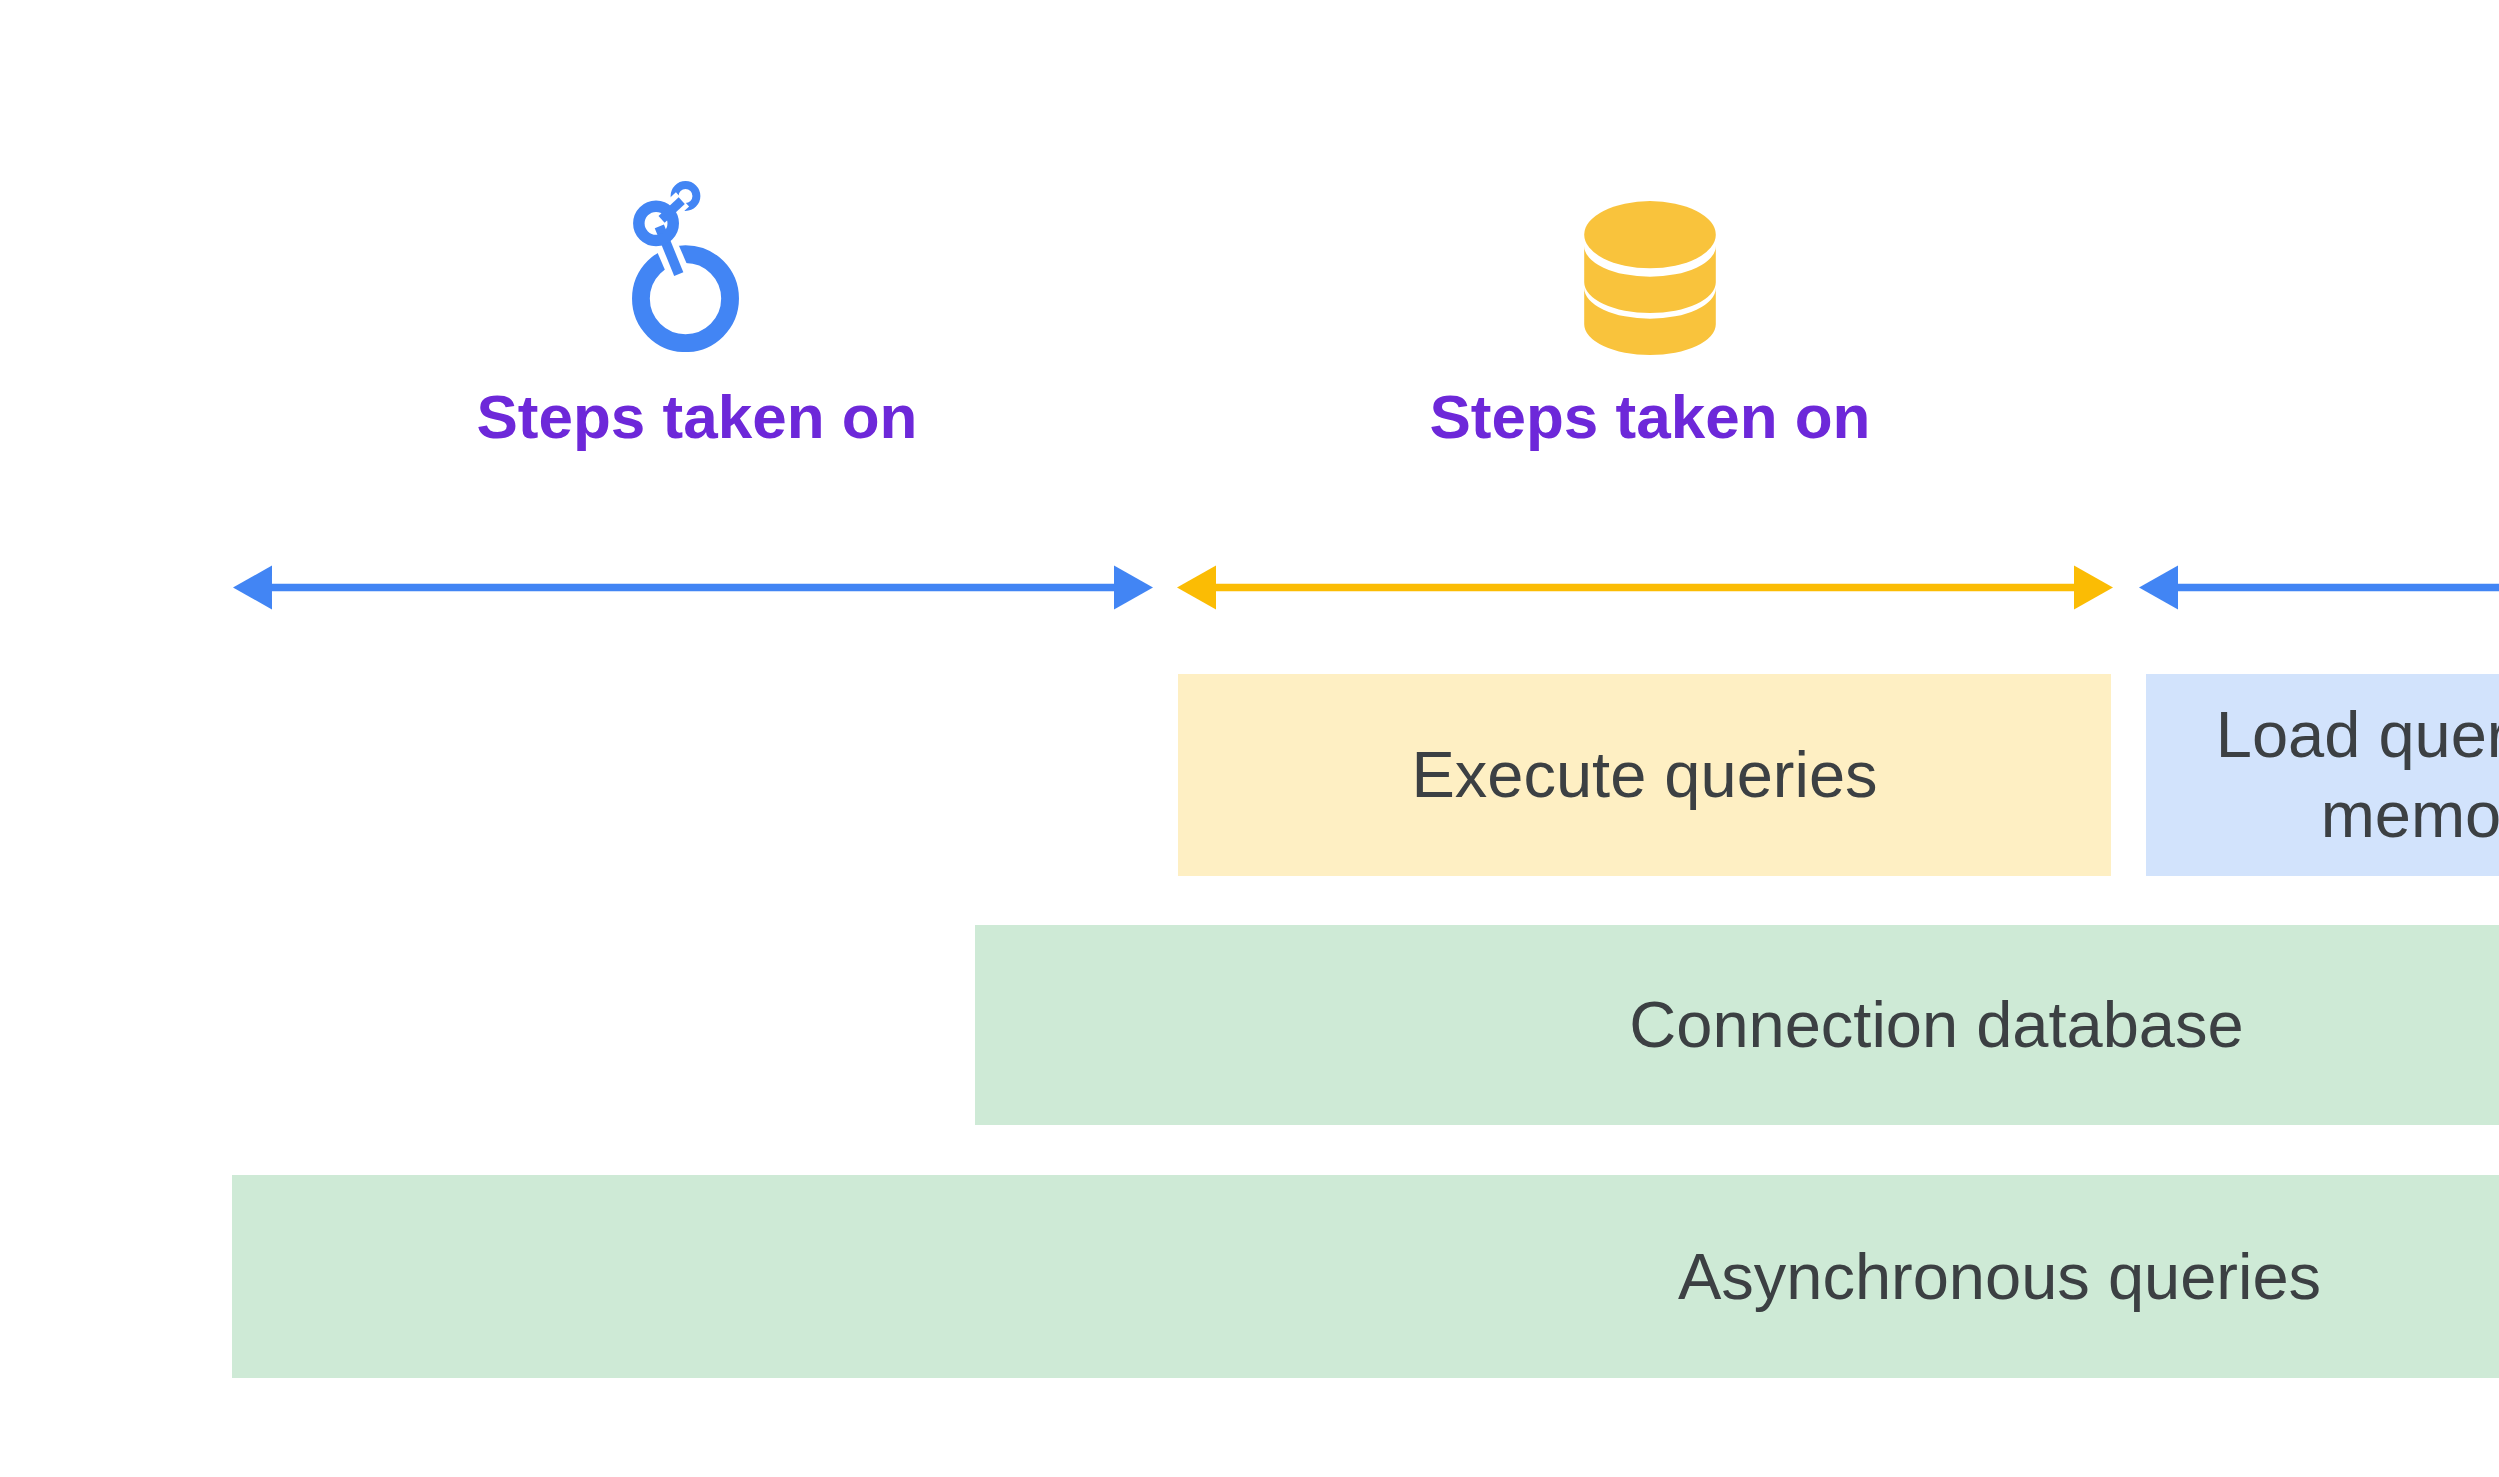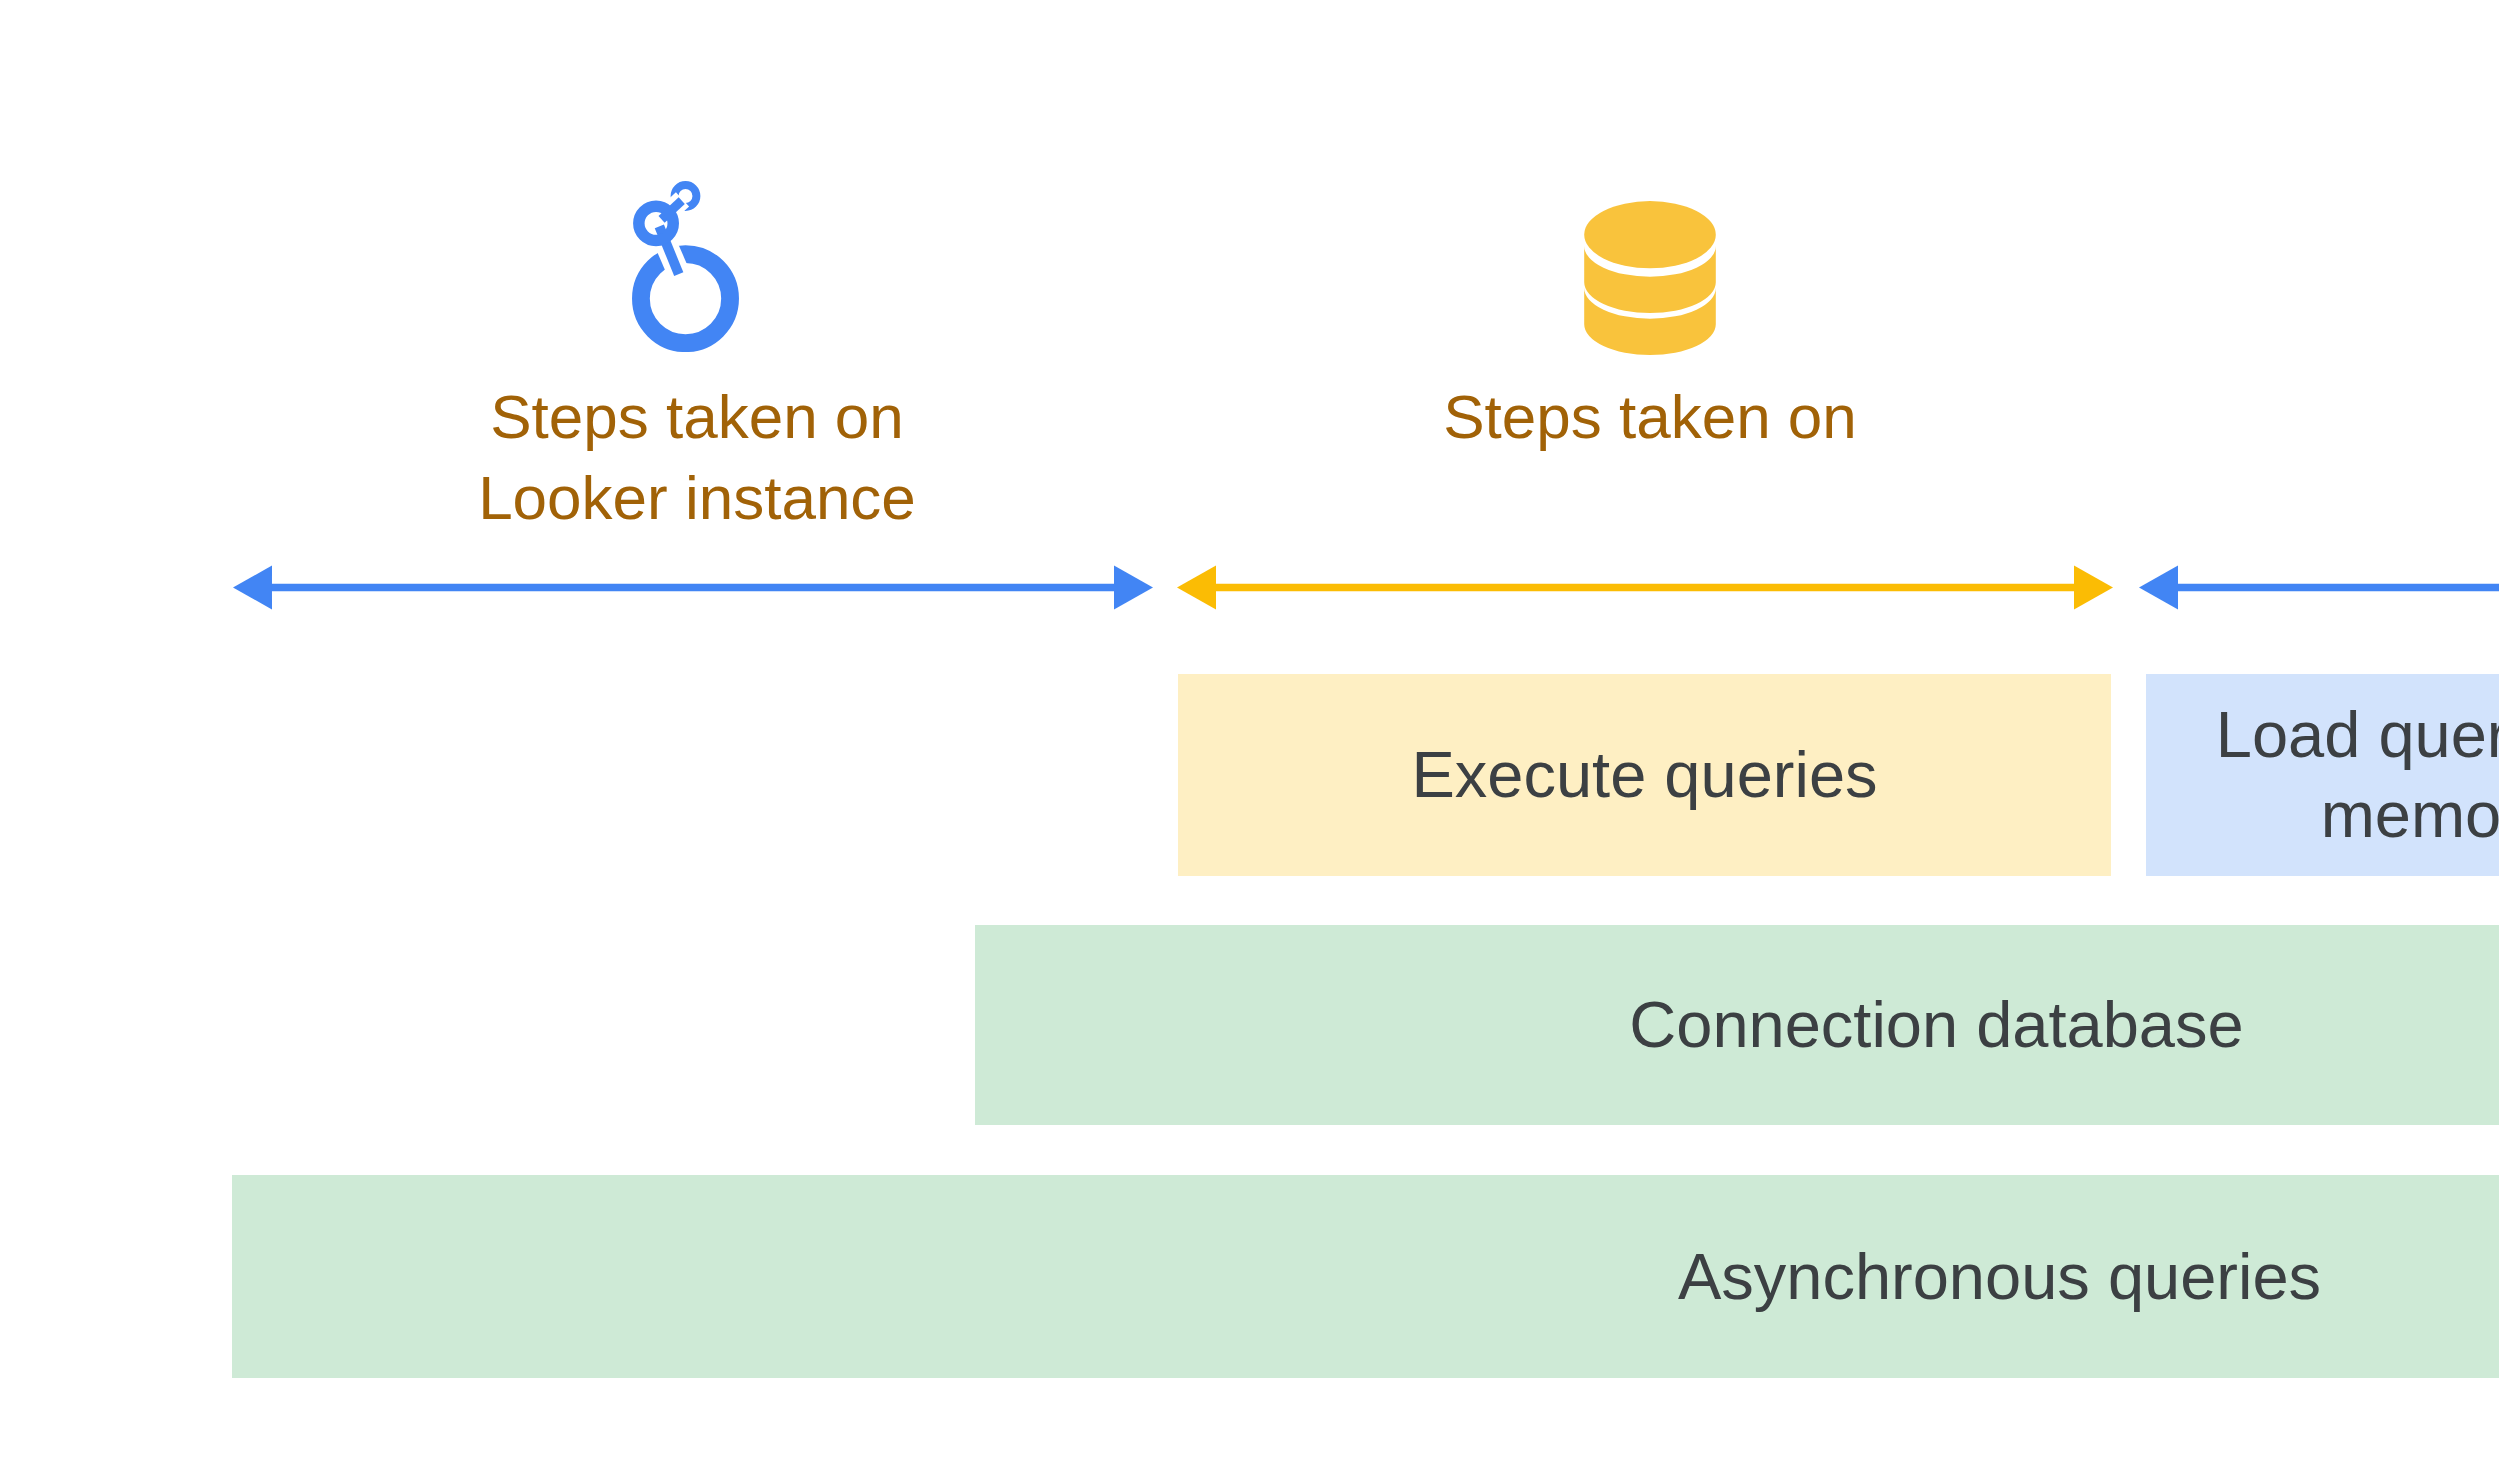--- a/index.html
+++ b/index.html
@@ -10,24 +10,24 @@
     height:1478px;
     background:#ffffff;
     font-family:"Liberation Sans", sans-serif;
     overflow:hidden;
   }
   
   .hdr{
     position:absolute;
     width:750px;
     text-align:center;
-    color:#a16207;
+    color:#6d28d9;
     font-size:62px;
     line-height:81px;
-    font-weight:400;
+    font-weight:700;
   }
   
   .box{
     position:absolute;
     display:flex;
     align-items:center;
     justify-content:center;
     text-align:center;
     color:#3c4043;
     font-size:65px;
@@ -58,21 +58,20 @@
   </svg>
 
   <svg class="abs" style="left:1580px;top:201px" width="140" height="157" viewBox="0 0 100 112" aria-hidden="true">
     <ellipse cx="50" cy="24" rx="47" ry="24" fill="#F9C33C"></ellipse>
     <path d="M3,32 A47,22 0 0 0 97,32 L97,58 A47,22 0 0 1 3,58 Z" fill="#F9C33C"></path>
     <path d="M3,62 A47,22 0 0 0 97,62 L97,88 A47,22 0 0 1 3,88 Z" fill="#F9C33C"></path>
   </svg>
 
   <div class="hdr" style="left:322px;top:376px">
     <div>Steps taken on</div>
-    <div>Looker instance</div>
   </div>
 
   <div class="hdr" style="left:1275px;top:376px">
     <div>Steps taken on</div>
   </div>
 
   <svg class="abs" style="left:233px;top:545px" width="920" height="85" viewBox="0 0 1841 170" aria-hidden="true">
     <line x1="70" y1="85" x2="1771" y2="85" stroke="#4285f4" stroke-width="15"></line>
     <polygon points="0,85 78,41 78,129" fill="#4285f4"></polygon>
     <polygon points="1841,85 1763,41 1763,129" fill="#4285f4"></polygon>

